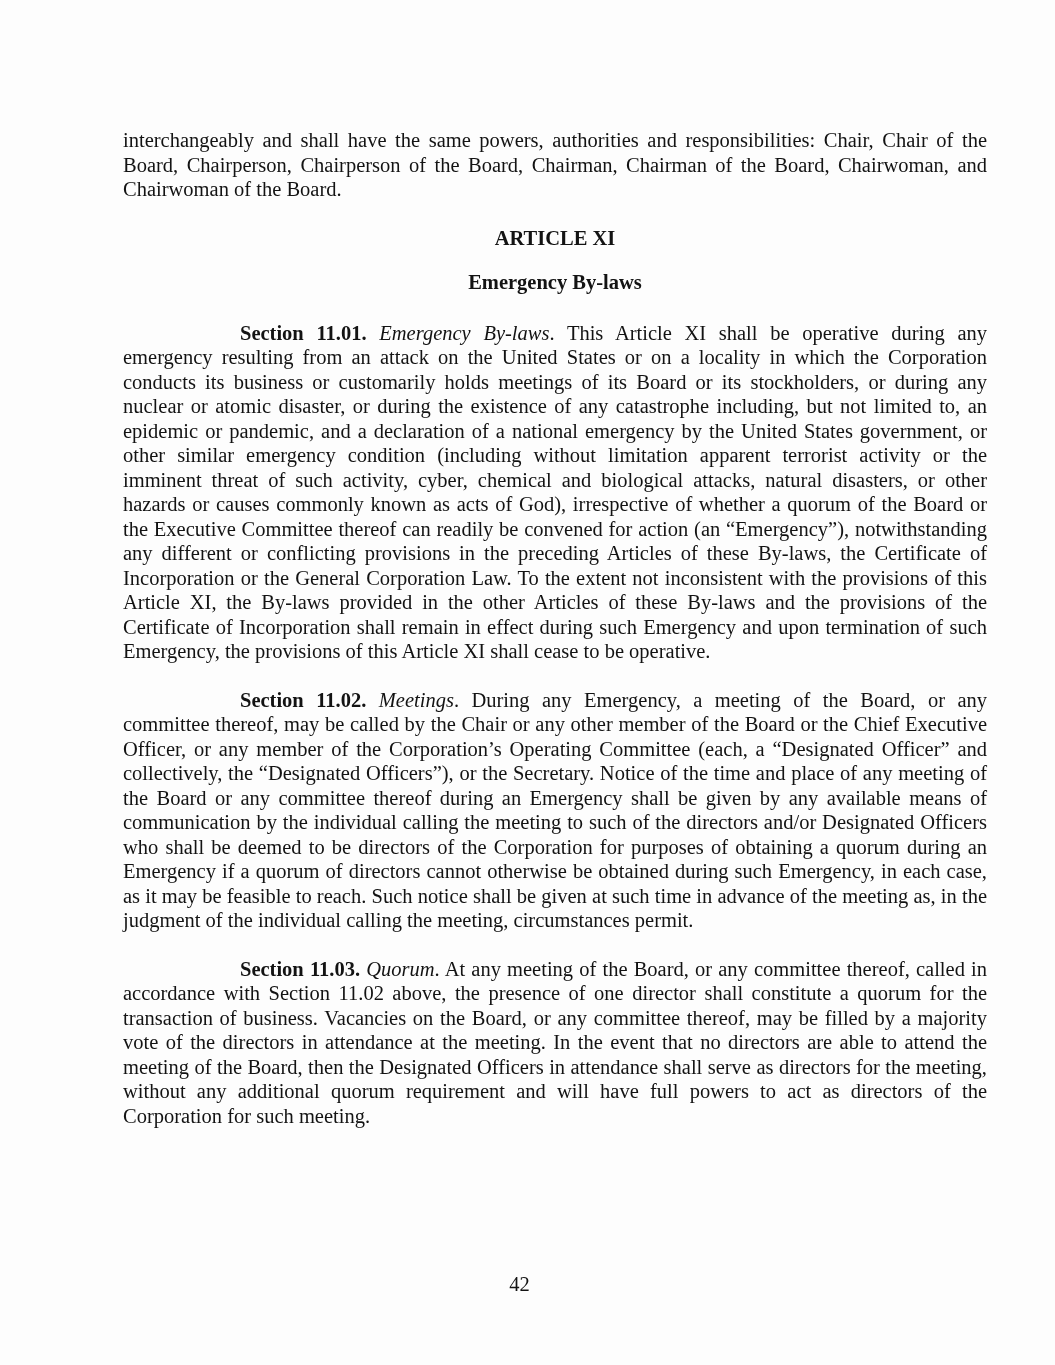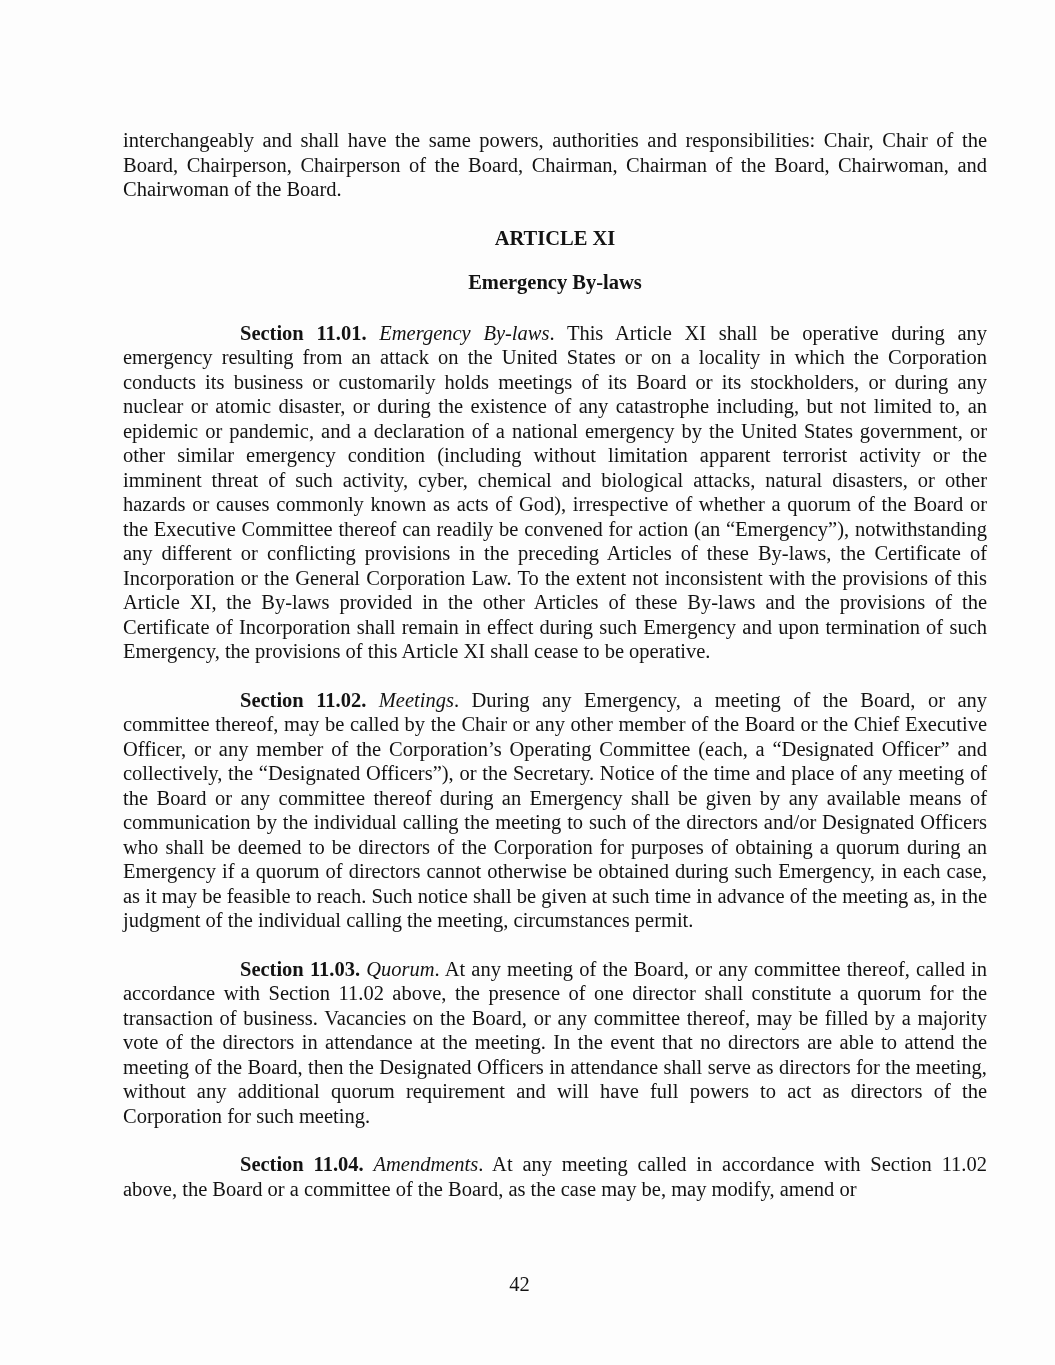--- a/index.html
+++ b/index.html
@@ -73,17 +73,16 @@
   <p class="center-heading article-heading">ARTICLE XI</p>
 
   <p class="center-heading article-subheading">Emergency By-laws</p>
 
   <p class="body-para section-para"><span class="sec-label">Section 11.01.</span> <span class="sec-title">Emergency By-laws</span><span>. This Article XI shall be operative during any emergency resulting from an attack on the United States or on a locality in which the Corporation conducts its business or customarily holds meetings of its Board or its stockholders, or during any nuclear or atomic disaster, or during the existence of any catastrophe including, but not limited to, an epidemic or pandemic, and a declaration of a national emergency by the United States government, or other similar emergency condition (including without limitation apparent terrorist activity or the imminent threat of such activity, cyber, chemical and biological attacks, natural disasters, or other hazards or causes commonly known as acts of God), irrespective of whether a quorum of the Board or the Executive Committee thereof can readily be convened for action (an “Emergency”), notwithstanding any different or conflicting provisions in the preceding Articles of these By-laws, the Certificate of Incorporation or the General Corporation Law. To the extent not inconsistent with the provisions of this Article XI, the By-laws provided in the other Articles of these By-laws and the provisions of the Certificate of Incorporation shall remain in effect during such Emergency and upon termination of such Emergency, the provisions of this Article XI shall cease to be operative.</span></p>
 
   <p class="body-para section-para"><span class="sec-label">Section 11.02.</span> <span class="sec-title">Meetings</span><span>. During any Emergency, a meeting of the Board, or any committee thereof, may be called by the Chair or any other member of the Board or the Chief Executive Officer, or any member of the Corporation’s Operating Committee (each, a “Designated Officer” and collectively, the “Designated Officers”), or the Secretary. Notice of the time and place of any meeting of the Board or any committee thereof during an Emergency shall be given by any available means of communication by the individual calling the meeting to such of the directors and/or Designated Officers who shall be deemed to be directors of the Corporation for purposes of obtaining a quorum during an Emergency if a quorum of directors cannot otherwise be obtained during such Emergency, in each case, as it may be feasible to reach. Such notice shall be given at such time in advance of the meeting as, in the judgment of the individual calling the meeting, circumstances permit.</span></p>
 
   <p class="body-para section-para"><span class="sec-label">Section 11.03.</span> <span class="sec-title">Quorum</span><span>. At any meeting of the Board, or any committee thereof, called in accordance with Section 11.02 above, the presence of one director shall constitute a quorum for the transaction of business. Vacancies on the Board, or any committee thereof, may be filled by a majority vote of the directors in attendance at the meeting. In the event that no directors are able to attend the meeting of the Board, then the Designated Officers in attendance shall serve as directors for the meeting, without any additional quorum requirement and will have full powers to act as directors of the Corporation for such meeting.</span></p>
 
-  <p class="body-para section-para"><span class="sec-label">Section 11.04.</span> <span class="sec-title">Amendments</span><span>. At any meeting called in accordance with Section 11.02 above, the Board or a committee of the Board, as the case may be, may modify, amend or</span></p>
 
   <div class="page-number">42</div>
 
 </div>
 
 </body></html>

